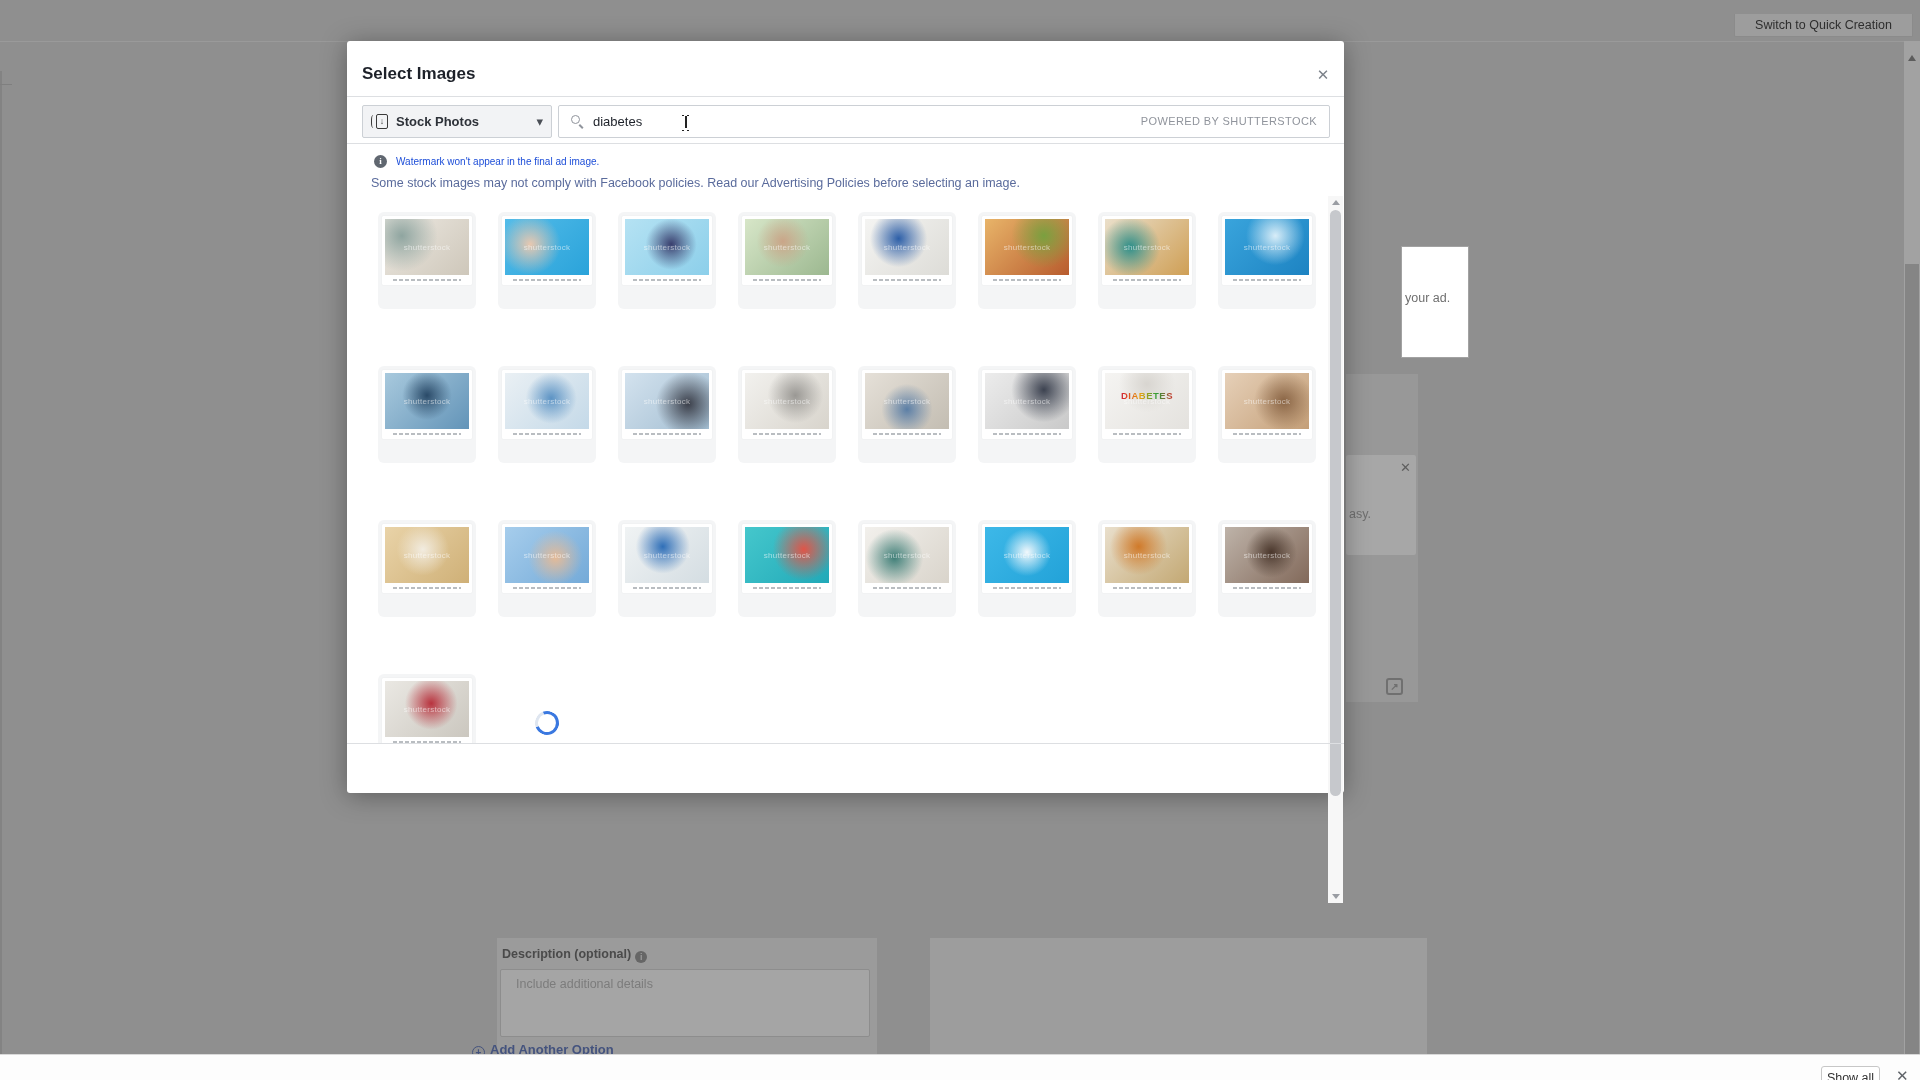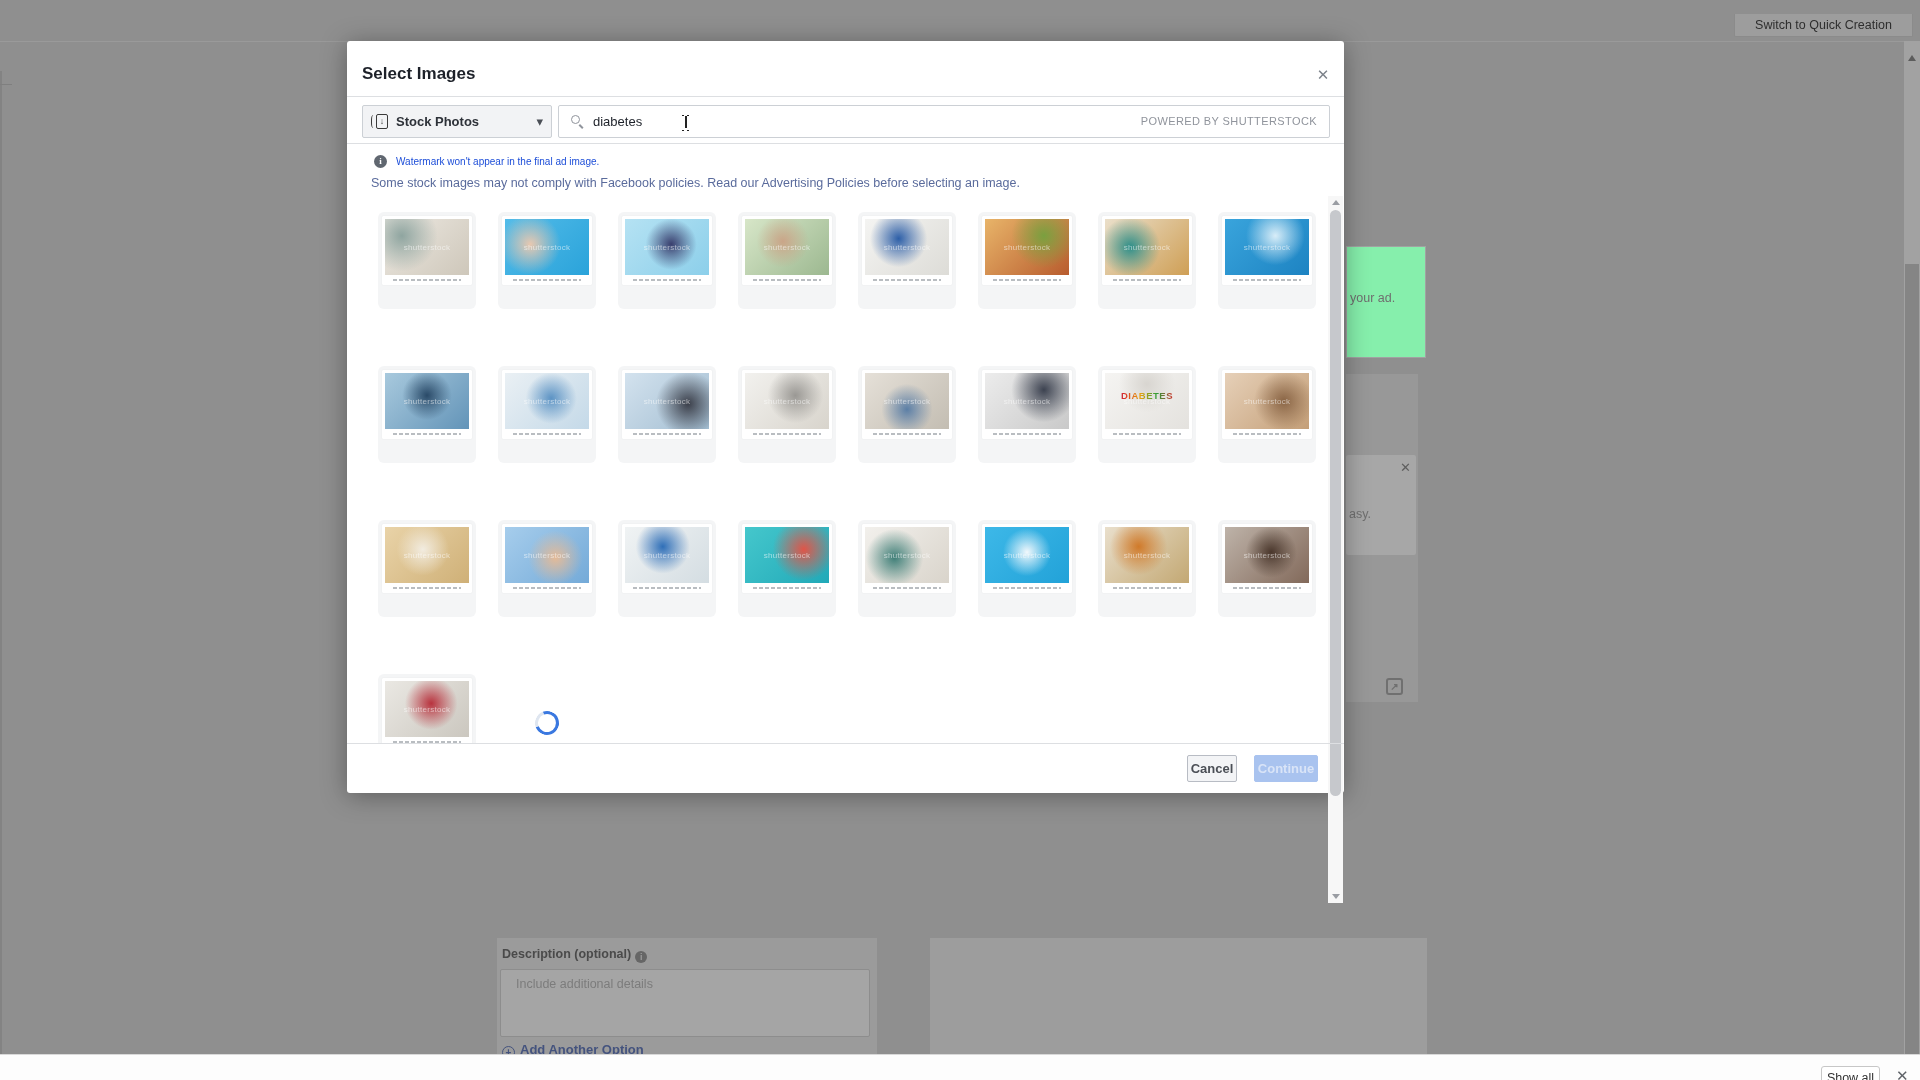--- a/index.html
+++ b/index.html
@@ -15,41 +15,41 @@
   
   .bg-layer { position:absolute; inset:0; z-index:1; }
   .switch-btn { left:1734px; top:0; width:179px; height:23px;
     background:#9d9d9d; border:1px solid #8b8b8b; border-top:none; border-radius:0 0 2px 2px;
     color:#2e2e2e; font-size:12.5px; text-align:center; line-height:22px; }
   .top-hairline { left:0; top:27px; width:1920px; height:1px; background:#9a9a9a; }
   .left-line { left:0; top:57px; width:2px; height:983px; background:#838383; }
   .left-tick { left:0; top:70px; width:12px; height:1px; background:#7f7f7f; }
 
   .fragA { left:1346px; top:33px; width:72px; height:180px; background:#989898; border:1px solid #a2a2a2; }
-  .fragB { left:1346px; top:232px; width:80px; height:112px; background:#86efac; border:1px solid #a2a2a2; }
+  .fragB { left:1401px; top:232px; width:68px; height:112px; background:#ffffff; border:1px solid #a2a2a2; }
   .fragC { left:1346px; top:360px; width:72px; height:328px; background:#989898; }
   .frag-text { color:#6f6f6f; font-size:12.5px; white-space:nowrap; }
   .tooltip-frag { left:0; top:67px; width:70px; height:100px; background:#a7a7a7; border-radius:2px; }
   .tooltip-frag .x { position:absolute; right:5px; top:5px; color:#5e5e5e; font-size:13px; }
   .extlink-box { left:1386px; top:650px; width:17px; height:17px; border:2px solid #707070; border-radius:3px;
     color:#707070; font-size:10px; font-weight:bold; text-align:center; line-height:13px; }
 
   .page-scrollbar { left:1904px; top:27px; width:16px; height:1013px; background:#a2a2a2; }
   .page-scrollbar .up { position:absolute; left:4px; top:14px; width:0; height:0;
     border-left:4px solid transparent; border-right:4px solid transparent; border-bottom:6px solid #5c5c5c; }
   .page-scrollbar .thumb { position:absolute; left:1px; top:223px; width:14px; height:790px; background:#858585; }
 
   .form-card { left:497px; top:924px; width:380px; height:116px; background:#9b9b9b; }
   .right-panel { left:930px; top:924px; width:497px; height:116px; background:#9d9d9d; }
   .desc-label { left:502px; top:933px; color:#4a4a4a; font-weight:bold; font-size:12.5px; }
   .dim-info-icon { display:inline-block; width:12px; height:12px; margin-left:4px; border-radius:50%;
     background:#666; color:#9b9b9b; font-size:9px; font-weight:bold; text-align:center; line-height:12px; vertical-align:-2px; }
   .desc-box { left:500px; top:955px; width:370px; height:68px; background:#a5a5a5; border:1px solid #8d8d8d; border-radius:2px; }
   .desc-ph { left:516px; top:963px; color:#7c7c7c; font-size:12.5px; }
-  .add-option { left:502px; top:1028px; color:#44537e; font-weight:bold; font-size:13px; }
+  .add-option { left:472px; top:1028px; color:#44537e; font-weight:bold; font-size:13px; }
   .plus-circle { display:inline-block; width:13px; height:13px; border:1.5px solid #44537e; border-radius:50%;
     font-size:10px; line-height:11px; text-align:center; font-weight:bold; margin-right:5px; vertical-align:-2px; }
 
   
   .download-bar { left:0; top:1040px; width:1920px; height:40px; background:#fdfdfd;
     border-top:1px solid #d9d9d9; z-index:20; }
   .show-all { position:absolute; left:1821px; top:11px; width:59px; height:40px;
     background:#fff; border:1px solid #c7c7c7; border-radius:3px;
     font-size:12.5px; color:#333; text-align:center; line-height:22px; }
   .bar-close { position:absolute; left:1896px; top:12px; color:#5f6368; font-size:15px; }
@@ -406,22 +406,18 @@
       </div>
   </div>
 
   <div class="abs vscroll">
     <div class="arrow-up"></div>
     <div class="vthumb"></div>
     <div class="arrow-down"></div>
   </div>
 
   <div class="abs hr hr3"></div>
-  <div class="abs footer">
-    <div class="btn btn-cancel">Cancel</div>
-    <div class="btn btn-continue">Continue</div>
-  </div>
 </div>
 
 <div class="abs download-bar">
   <div class="show-all">Show all</div>
   <div class="bar-close">✕</div>
 </div>
 
 </body></html>

